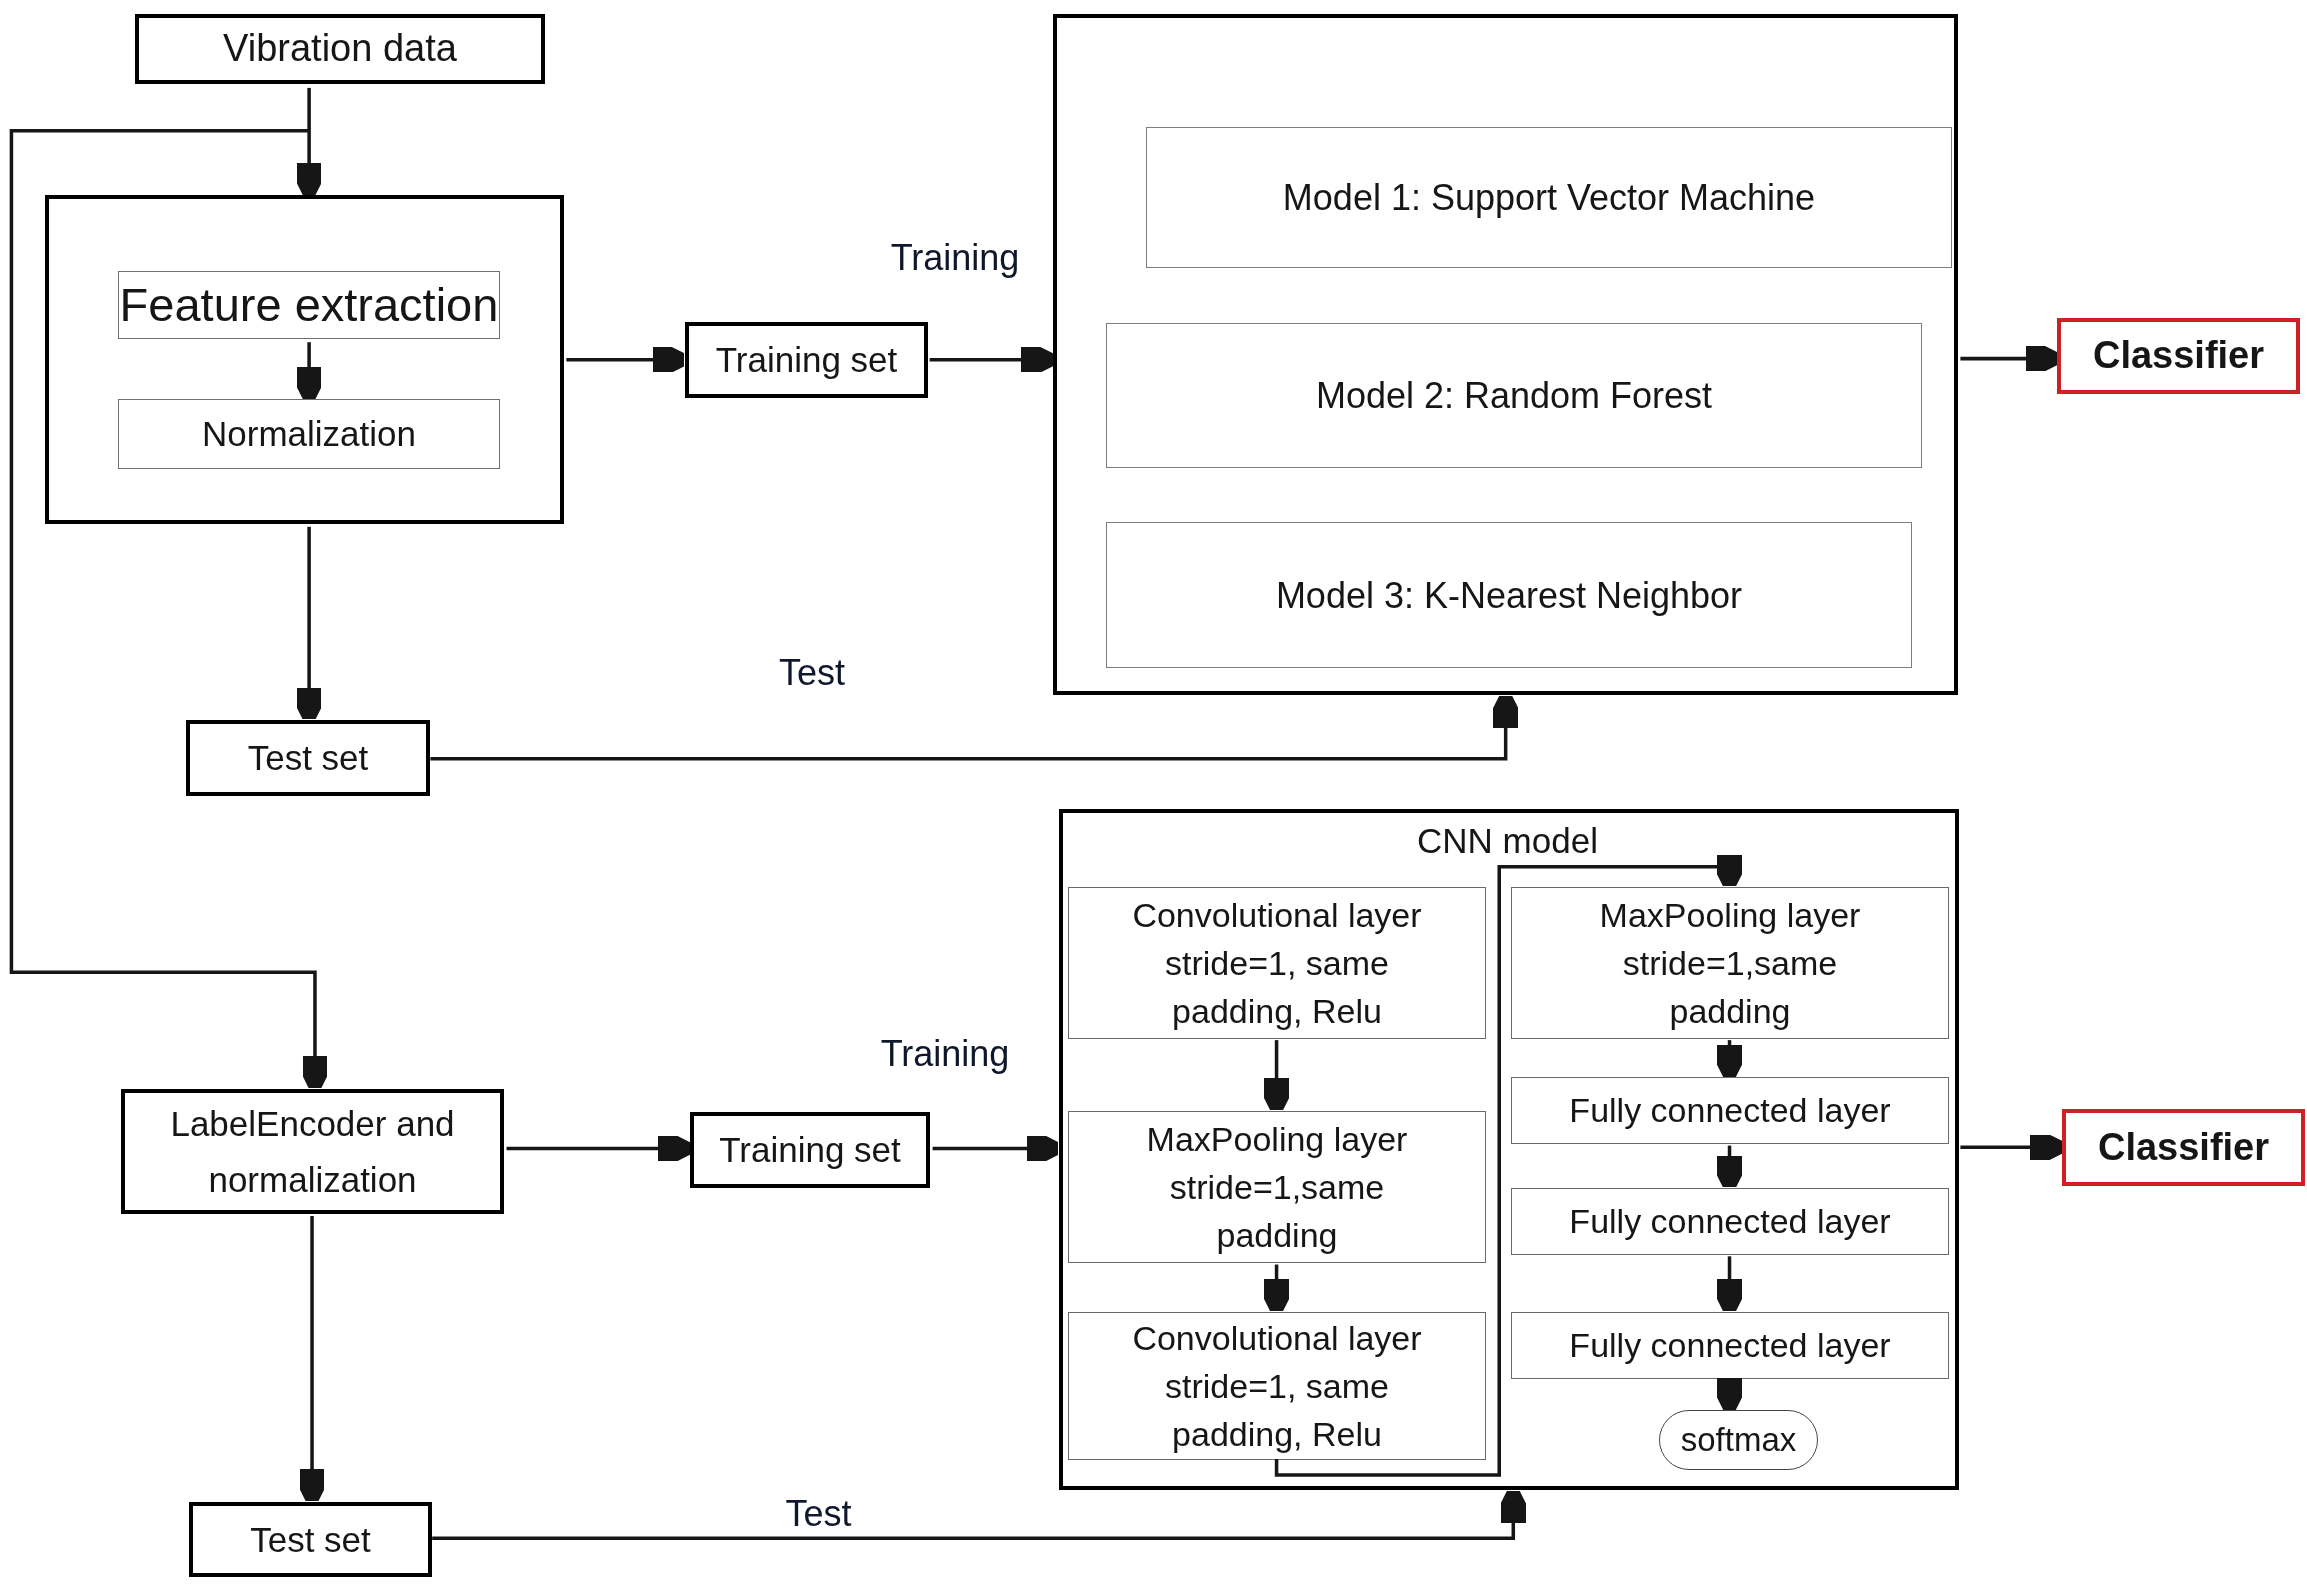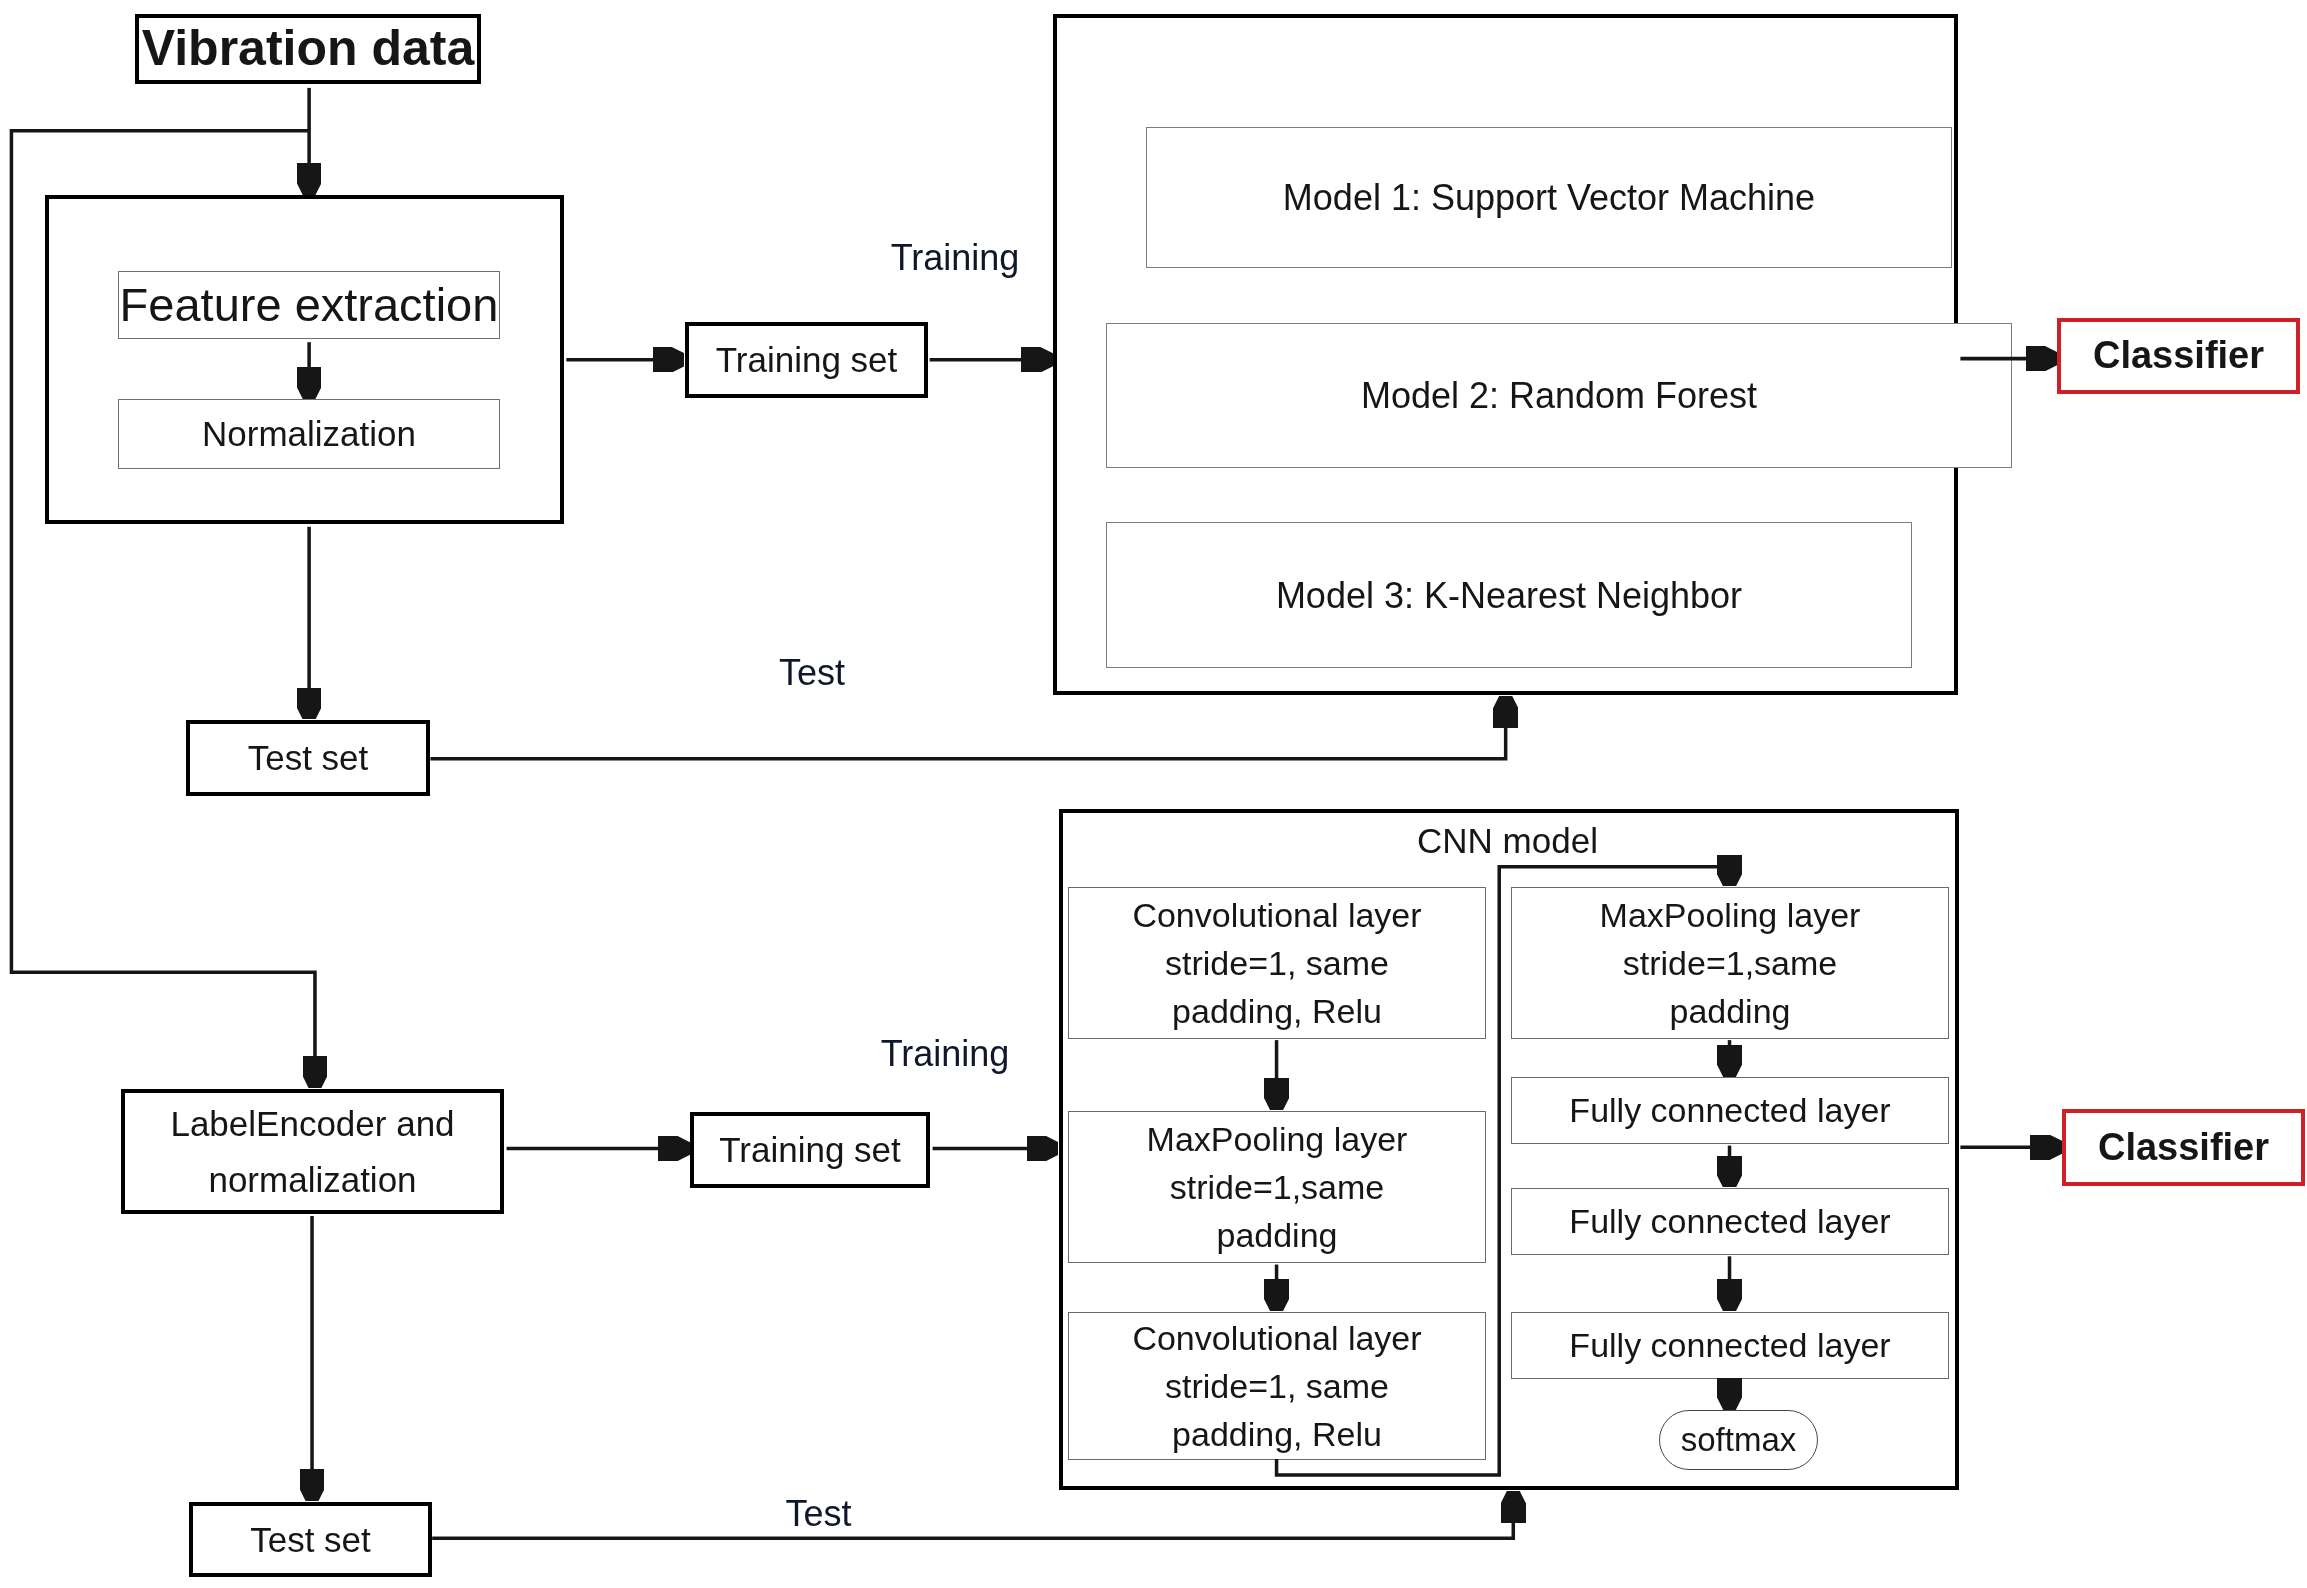--- a/index.html
+++ b/index.html
@@ -16,32 +16,32 @@
     position:absolute;box-sizing:border-box;background:#ffffff;
     display:flex;align-items:center;justify-content:center;
     text-align:center;line-height:1.25;color:#161616;
   }
   .pre{white-space:pre-line;}
   .frame{position:absolute;box-sizing:border-box;border:4.7px solid #000;background:#ffffff;}
   .lbl{position:absolute;display:flex;align-items:center;justify-content:center;
        font-size:36px;color:#0f172a;}
 
   
-  .vibration      {left:135px;top:13.5px;width:346px;height:70px;border:4.1px solid #000;font-weight:bold;font-size:50px;}
+  .vibration      {left:135px;top:13.5px;width:410px;height:70px;border:4.1px solid #000;font-weight:normal;font-size:38px;}
   .feat-container {left:45px;top:195px;width:519px;height:329px;border:4.1px solid #000;}
   .feature-extr   {left:118px;top:271px;width:382px;height:68px;border:1.8px solid #6f6f6f;font-size:47px;}
   .normalization  {left:118px;top:399px;width:382px;height:70px;border:1.8px solid #6f6f6f;font-size:35px;}
   .trainset-top   {left:685px;top:322px;width:243px;height:76px;border:4.1px solid #000;font-size:35px;}
   .testset-top    {left:186px;top:720px;width:244px;height:76px;border:4.1px solid #000;font-size:35px;}
 
   
   .ml-box   {left:1053px;top:14px;width:905px;height:681px;}
   .ml-title {left:1083px;top:23.4px;width:846px;height:56px;font-size:36px;border:none;background:transparent;}
   .model-1  {left:1106px;top:127px;width:806px;height:141px;border:1.8px solid #7d7d7d;font-size:36px;margin-left:40px;}
-  .model-2  {left:1106px;top:323px;width:906px;height:145px;border:1.8px solid #7d7d7d;font-size:36px;}
+  .model-2  {left:1106px;top:323px;width:816px;height:145px;border:1.8px solid #7d7d7d;font-size:36px;}
   .model-3  {left:1106px;top:522px;width:806px;height:146px;border:1.8px solid #7d7d7d;font-size:36px;}
   .classifier-top{left:2057px;top:318px;width:243px;height:76px;border:4.7px solid #ce2127;font-weight:bold;font-size:38px;}
 
   
   .label-encoder {left:121px;top:1089px;width:383px;height:125px;border:4.1px solid #000;font-size:35px;line-height:1.6;}
   .trainset-bot  {left:690px;top:1112px;width:240px;height:76px;border:4.7px solid #000;font-size:35px;}
   .testset-bot   {left:189px;top:1502px;width:243px;height:75px;border:4.1px solid #000;font-size:35px;}
 
   
   .cnn-box   {left:1059px;top:809px;width:900px;height:681px;}

